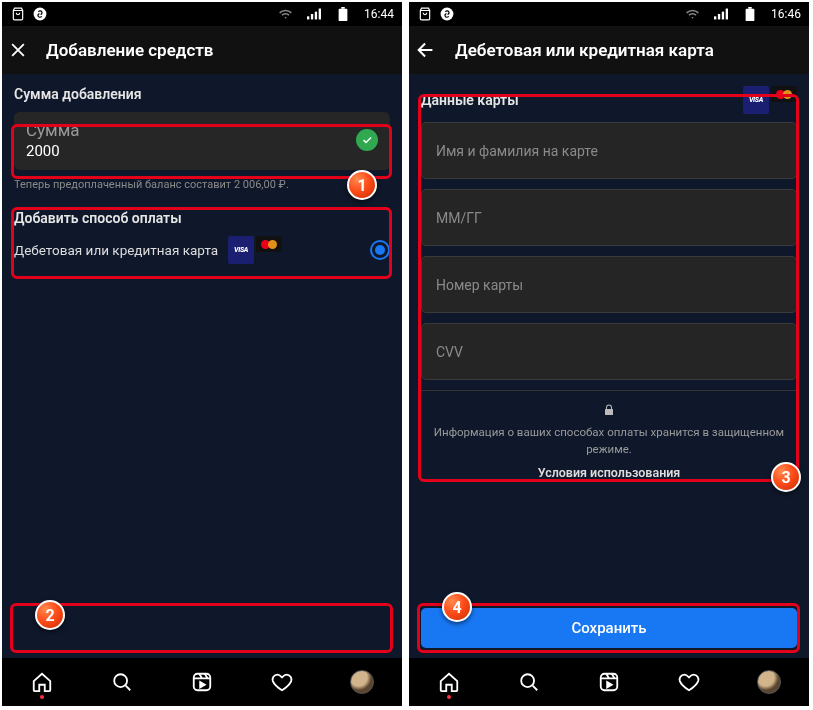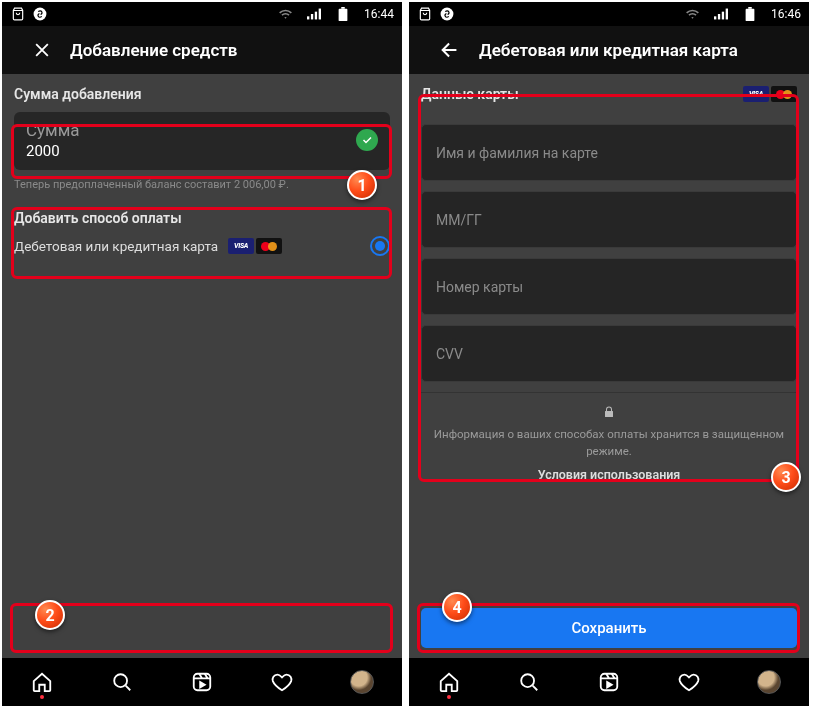--- a/index.html
+++ b/index.html
@@ -20,27 +20,27 @@
     height: 24px; background: #000;
     display: flex; align-items: center; justify-content: space-between;
     padding: 0 8px; color: #fff; font-size: 12px;
   }
   .sb-left { display: flex; align-items: center; gap: 6px; }
   .sb-right { display: flex; align-items: center; gap: 13px; }
   .sb-ico { width: 16px; height: 16px; display: flex; align-items: center; justify-content: center; }
   .appbar {
     height: 48px; background: #111;
     display: flex; align-items: center; gap: 18px;
-    padding: 0 30px;
+    padding: 0 6px;
   }
   .appbar .nav-ico { color: #fff; font-size: 22px; }
   .appbar-title { color: #fff; font-size: 17px; font-weight: 600; }
   .content {
     position: absolute; top: 72px; bottom: 48px; left: 0; right: 0;
-    background: #404040; padding: 12px;
+    background: #0f172a; padding: 12px;
   }
   .section-title { color: #e6e6e6; font-size: 14px; font-weight: 600; margin-bottom: 10px; }
   .amount-card {
     background: #262626; border-radius: 6px; padding: 8px 12px 10px;
     display: flex; align-items: center;
   }
   .amount-col { flex: 1; }
   .amount-label { color: #9a9a9a; font-size: 17px; }
   .amount-value { color: #fff; font-size: 15px; margin-top: 2px; }
   .check-ico {
@@ -48,39 +48,39 @@
     display: flex; align-items: center; justify-content: center; color: #fff; font-size: 13px;
   }
   .hint { color: #8a8a8a; font-size: 11px; margin-top: 8px; }
   .pay-section { margin-top: 18px; padding-top: 0; border-top: 1px solid #333; }
   .pay-row {
     display: flex; align-items: center; gap: 10px; margin-top: 6px;
   }
   .pay-label { color: #ddd; font-size: 13.5px; flex: 0 0 auto; }
   .cards-ico { display: flex; gap: 2px; }
   .visa-badge {
-    width: 26px; height: 16px; background: #1a1f71; border-radius: 2px;
+    width: 26px; height: 28px; background: #1a1f71; border-radius: 2px;
     color: #fff; font-size: 7px; font-weight: 800; display: flex; align-items: center; justify-content: center;
     font-style: italic; letter-spacing: -0.3px;
   }
   .mc-badge {
     width: 26px; height: 16px; background: #111; border-radius: 2px;
     display: flex; align-items: center; justify-content: center; position: relative;
   }
   .mc-badge::before { content:""; width:9px; height:9px; border-radius:50%; background:#eb001b; position:absolute; left:5px; }
   .mc-badge::after  { content:""; width:9px; height:9px; border-radius:50%; background:#f79e1b; position:absolute; right:5px; opacity:0.9; }
   .radio-on {
     width: 20px; height: 20px; border-radius: 50%; border: 2px solid #1877f2;
     display: flex; align-items: center; justify-content: center; margin-left: auto;
   }
   .radio-on::after { content:""; width:10px; height:10px; border-radius:50%; background:#1877f2; }
   .card-form {
     background: transparent;
   }
-  .cf-head { display:flex; align-items:center; margin-bottom:22px; }
+  .cf-head { display:flex; align-items:center; margin-bottom:8px; }
   .cf-title { color:#e6e6e6; font-size:14px; font-weight:600; flex:1; }
   .tfield {
     background:#252525; border:1px solid #3a3a3a; border-radius:5px;
     height:57px; color:#8a8a8a; font-size:14px; padding:0 14px;
     display:flex; align-items:center; margin-bottom:10px;
   }
   .sec-divider { height:1px; background:#333; margin:8px 0 12px; }
   .sec-row { text-align:center; color:#9a9a9a; font-size:11.5px; line-height:1.45; }
   .sec-row .lock { font-size:13px; display:block; margin-bottom:2px; color:#bbb; }
   .terms { text-align:center; color:#ddd; font-size:12.5px; font-weight:600; margin-top:8px; }

